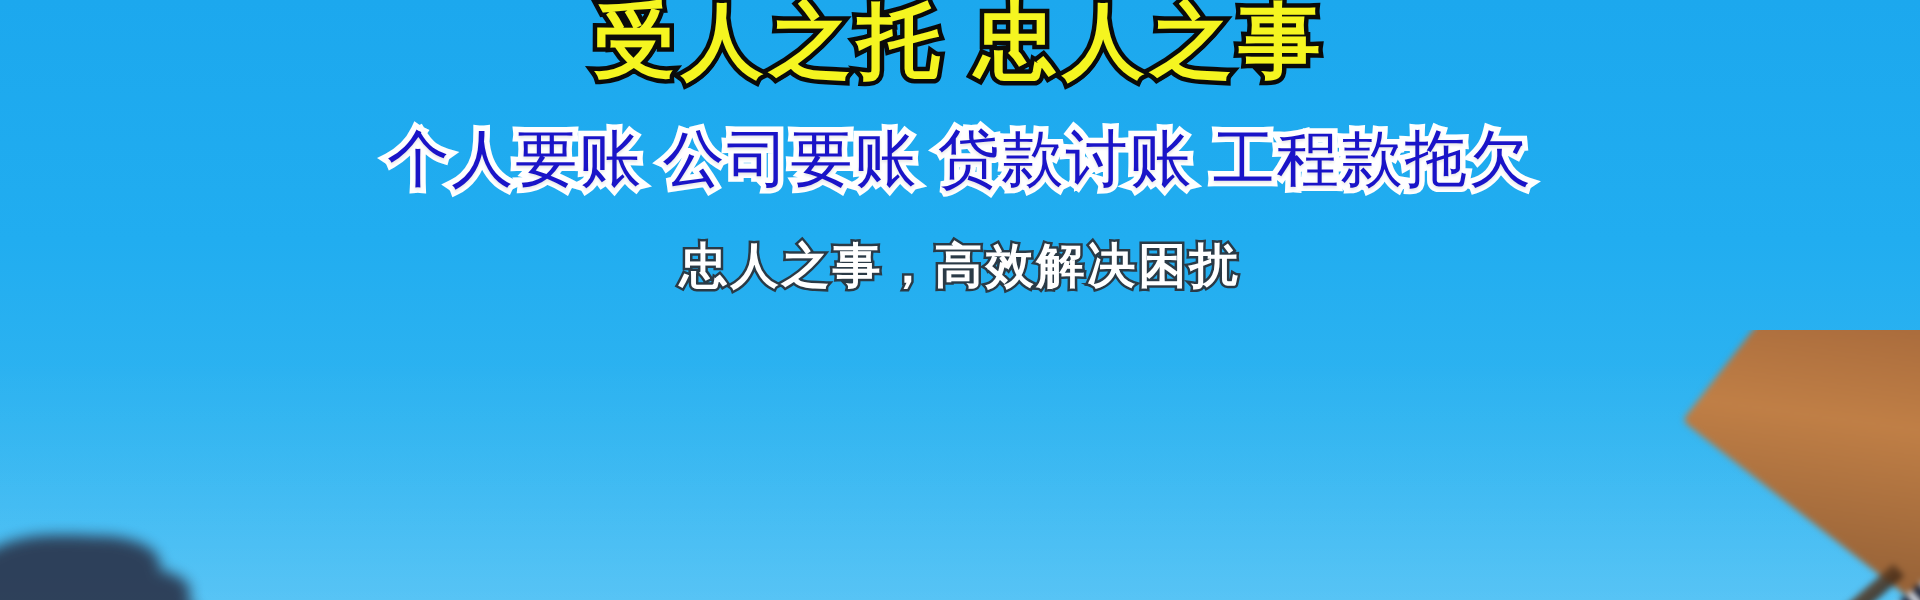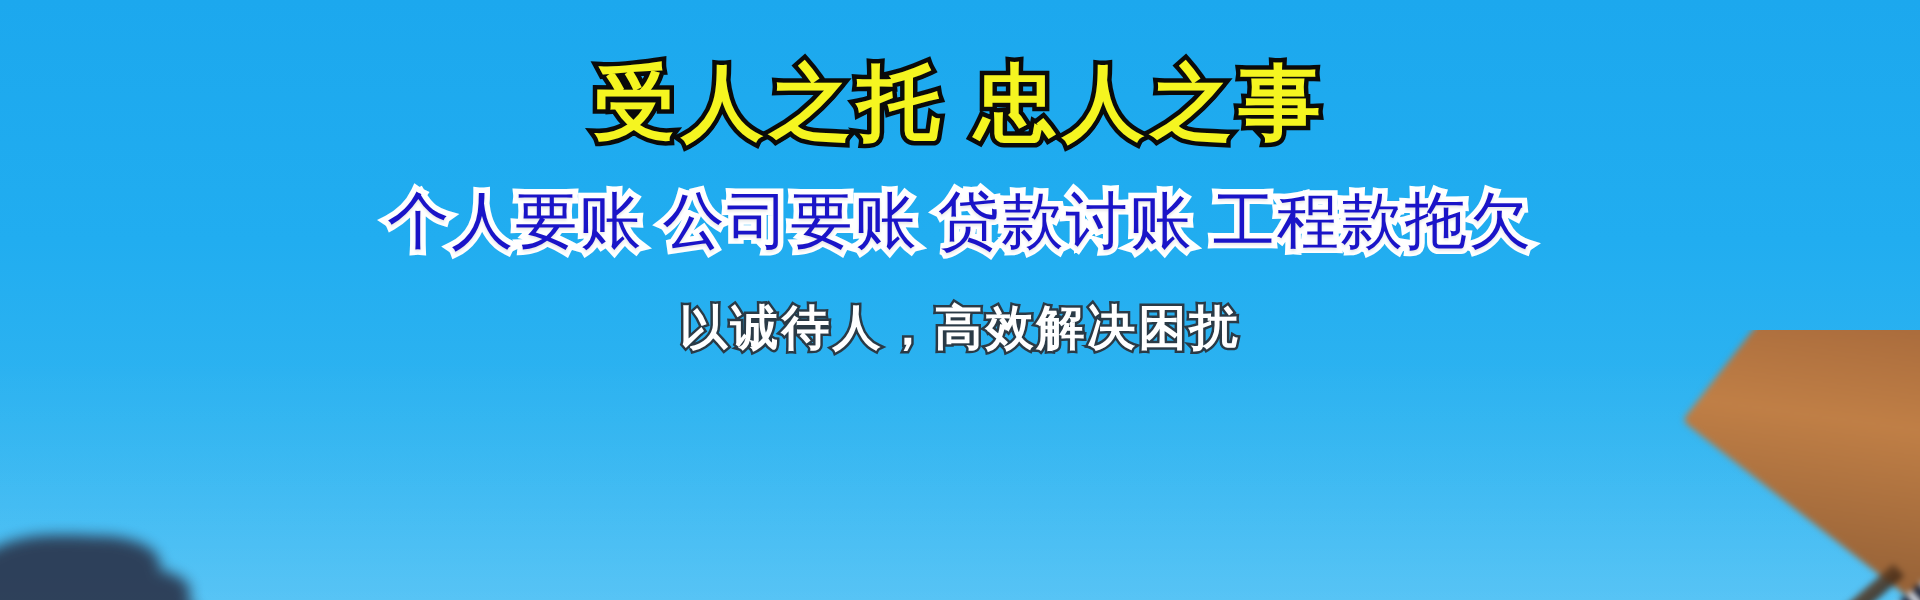--- a/index.html
+++ b/index.html
@@ -115,21 +115,20 @@
   .content {
     position: absolute;
     inset: 0;
     display: flex;
     flex-direction: column;
     align-items: center;
     z-index: 5;
   }
 
   .headline {
-    margin-top: 62px;
     font-size: 82px;
     line-height: 1.0;
     font-weight: 700;
     letter-spacing: 6px;
     color: #F5F520;
     white-space: nowrap;
     -webkit-text-stroke: 9px #0a0a0a;
     paint-order: stroke fill;
     text-shadow:
        3px 3px 0 #0a0a0a,
@@ -186,17 +185,17 @@
       <div class="roof-eave"></div>
     </div>
   </div>
 
   <div class="content">
 
     <div class="headline">受人之托 忠人之事</div>
 
     <div class="services">个人要账 公司要账 贷款讨账 工程款拖欠</div>
 
-    <div class="tagline">以诚待人，高效解决困扰</div>
+    <div class="tagline">忠人之事，高效解决困扰</div>
 
   </div>
 
 </div>
 
 </body></html>

